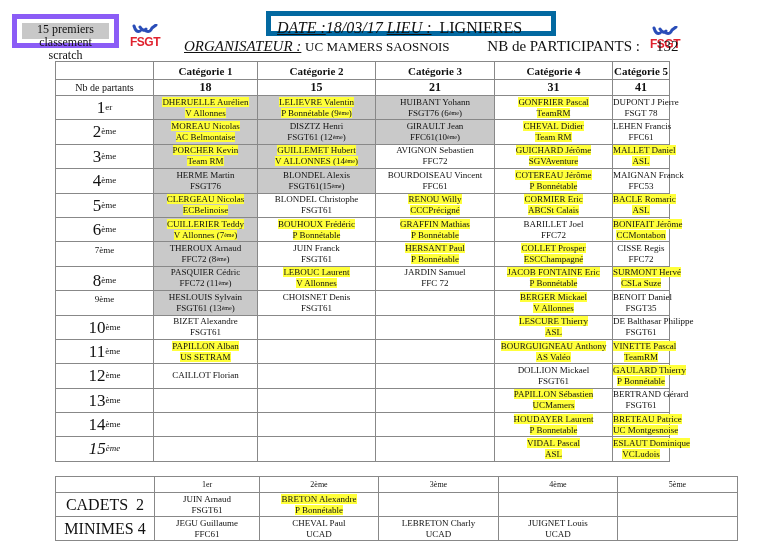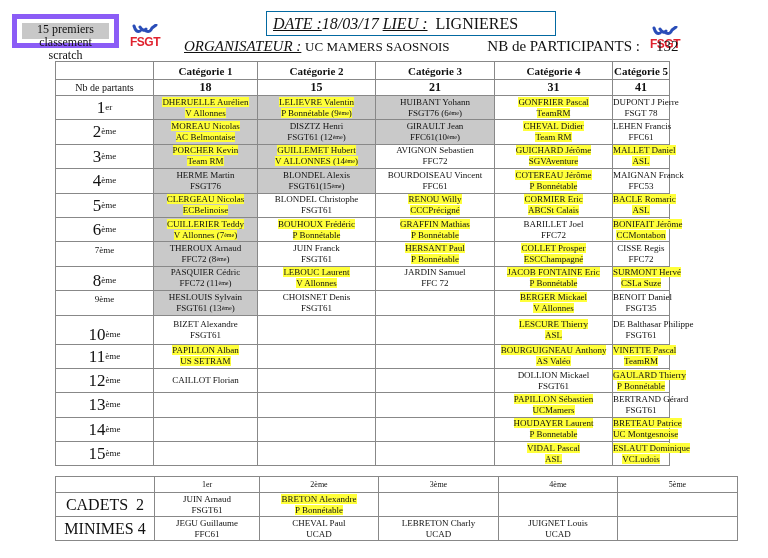--- a/index.html
+++ b/index.html
@@ -13,21 +13,21 @@
 
   .logo { position:absolute; width:34px; height:26px; }
   .logo-left { left:128px; top:24px; }
   .logo-right { left:648px; top:26px; }
   .logo .arms { position:absolute; left:4px; top:0; width:26px; height:11px; }
   .logo .word { position:absolute; left:0; top:11px; width:34px; text-align:center;
                 font-family:"Liberation Sans", sans-serif; font-weight:bold; font-size:12px;
                 color:#e0222e; letter-spacing:-0.5px; }
 
   .date-box { position:absolute; left:266px; top:11px; width:290px; height:25px;
-              border:1px solid #0369a1; box-sizing:border-box; font-size:16px; line-height:23px;
+              border:5px solid #0369a1; box-sizing:border-box; font-size:16px; line-height:23px;
               padding-left:6px; white-space:nowrap; }
   .u-ital { text-decoration:underline; font-style:italic; }
 
   .org-line { position:absolute; left:184px; top:38px; font-size:15px; white-space:nowrap; }
   .org-line .org-name { font-size:13px; }
   .org-line .nb { font-size:15px; margin-left:34px; }
   .org-line .nb-val { margin-left:16px; }
 
   table { border-collapse:collapse; position:absolute; table-layout:fixed; }
   td { border:1px solid #888; text-align:center; vertical-align:middle; padding:0; }
@@ -310,21 +310,21 @@
         <td class="cell-name">
           <div><span class="hl">BERGER Mickael</span></div>
           <div><span class="hl"><span>V Allonnes</span></span></div>
         </td>
         <td class="cell-name">
           <div><span>BENOIT Daniel</span></div>
           <div><span><span>FSGT35</span></span></div>
         </td>
       </tr>
       <tr style="height: 24.4px;">
-        <td class="rank-big" style="vertical-align: top; padding-top: 10px;"><span>10</span><sup>ème</sup></td>
+        <td class="rank-big" style="vertical-align: top; padding-top: 3px;"><span>10</span><sup>ème</sup></td>
         <td class="cell-name">
           <div><span>BIZET Alexandre</span></div>
           <div><span><span>FSGT61</span></span></div>
         </td>
         <td class="cell-name">
           <div><span></span></div>
           <div><span><span></span></span></div>
         </td>
         <td class="cell-name">
           <div><span></span></div>
@@ -425,21 +425,21 @@
         <td class="cell-name">
           <div><span class="hl">HOUDAYER Laurent</span></div>
           <div><span class="hl"><span>P Bonnetable</span></span></div>
         </td>
         <td class="cell-name">
           <div><span class="hl">BRETEAU Patrice</span></div>
           <div><span class="hl"><span>UC Montgesnoise</span></span></div>
         </td>
       </tr>
       <tr style="height: 24.4px;">
-        <td class="rank-big" style="vertical-align: top; padding-top: 3px;"><span>15</span><sup>ème</sup></td>
+        <td class="rank-big" style="vertical-align: top; padding-top: 3px; font-style: italic;"><span>15</span><sup>ème</sup></td>
         <td class="cell-name">
           <div><span></span></div>
           <div><span><span></span></span></div>
         </td>
         <td class="cell-name">
           <div><span></span></div>
           <div><span><span></span></span></div>
         </td>
         <td class="cell-name">
           <div><span></span></div>

